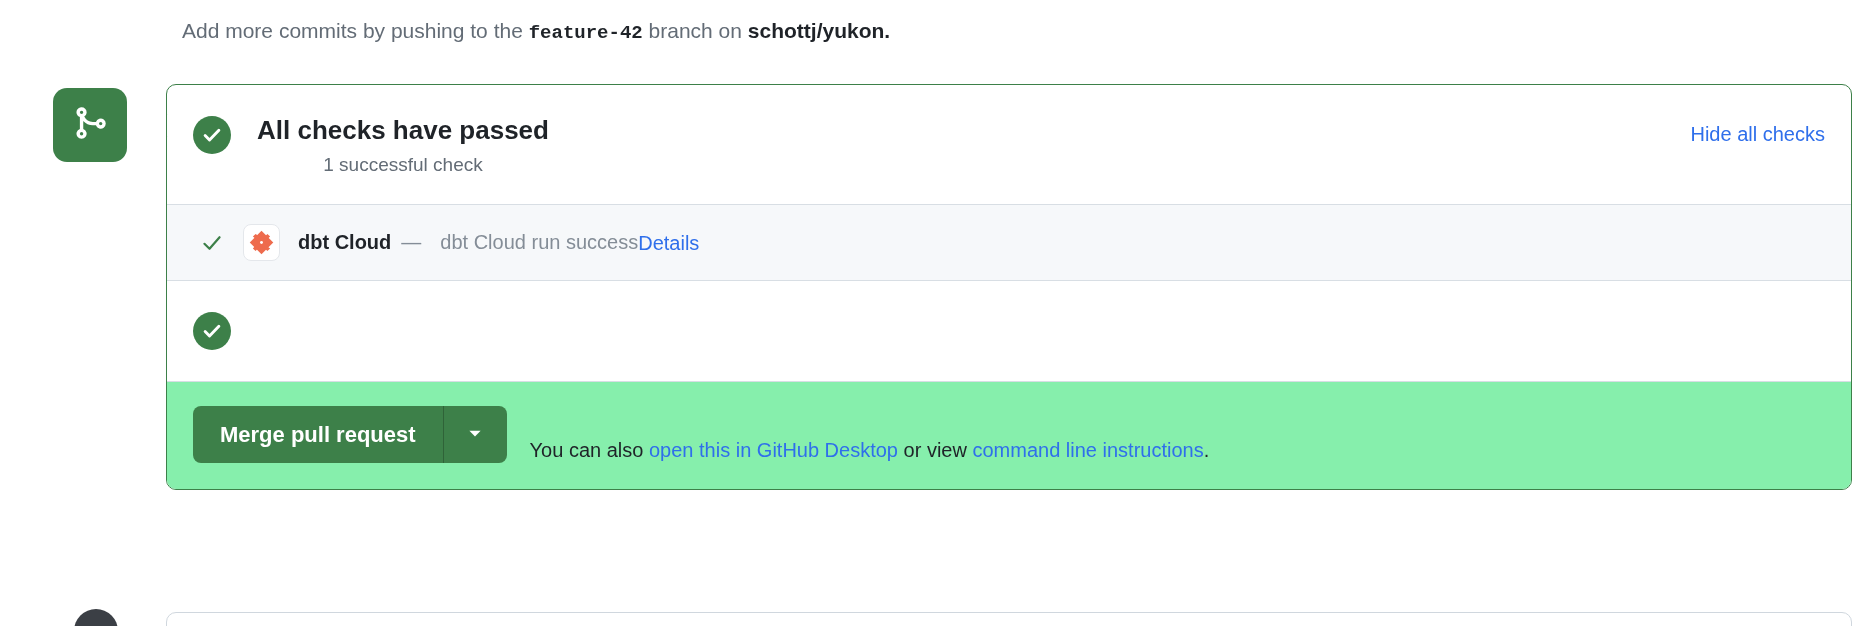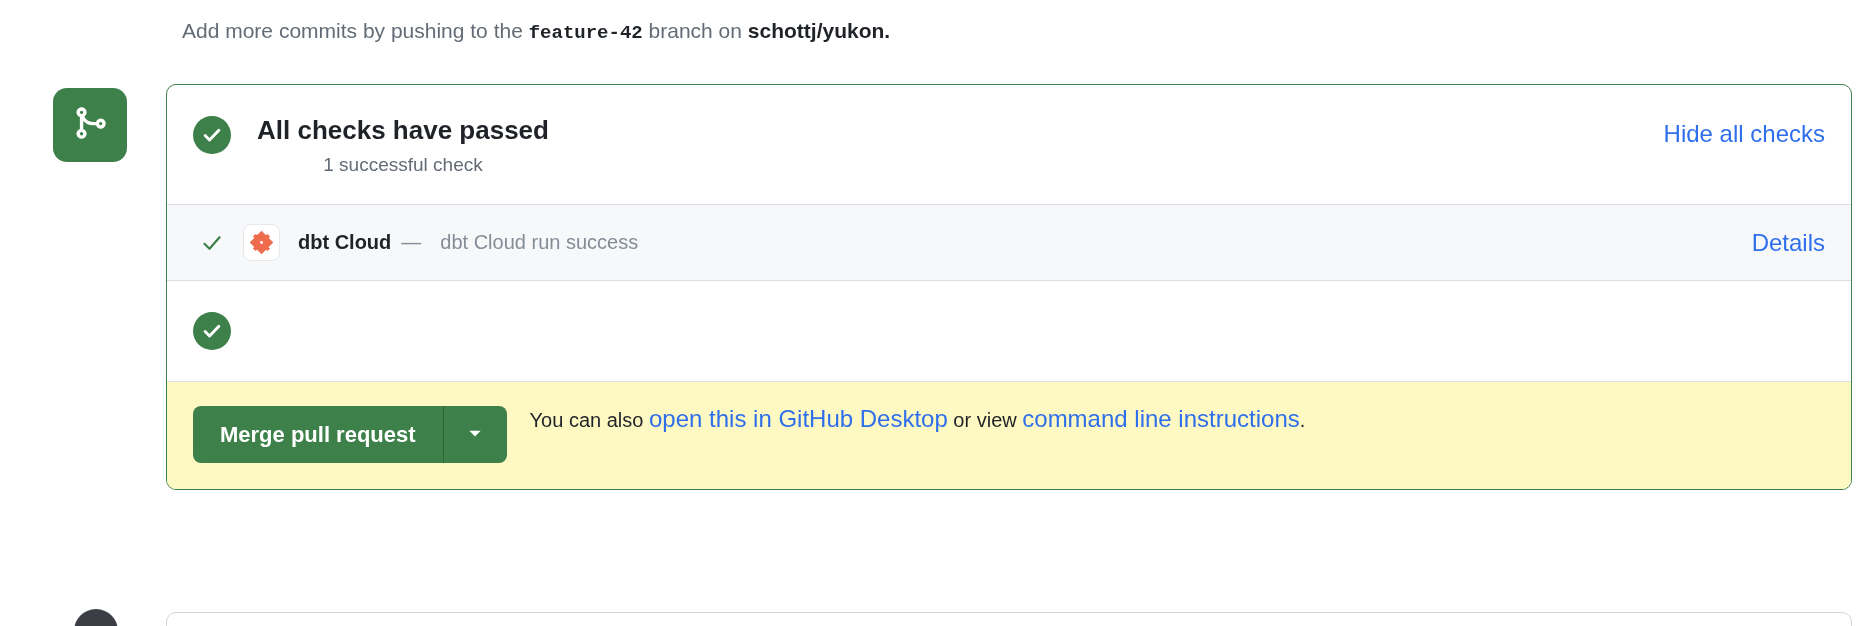--- a/index.html
+++ b/index.html
@@ -110,40 +110,38 @@
   }
   .status-sub {
     font-size: 19px;
     line-height: 26px;
     color: #636c76;
     margin-top: 6px;
     text-align: center;
   }
   .link {
     color: #2f6feb;
-    font-size: 24px;
+    font-size: 20px;
     line-height: 26px;
     text-decoration: none;
     cursor: pointer;
   }
   .hide-all-checks {
     margin-top: 7px;
     white-space: nowrap;
   }
 
   
   .check-row {
     display: flex;
     align-items: center;
-    justify-content: space-between;
     background: #f6f8fa;
     border-top: 1px solid #d8dee4;
     border-bottom: 1px solid #d8dee4;
     padding: 19px 26px 19px 34px;
-    gap: 33px;
   }
   .check-row-left {
     display: flex;
     align-items: center;
   }
   .tick-small {
     width: 24px;
     flex: none;
     display: flex;
     align-items: center;
@@ -197,22 +195,22 @@
   .conflicts-sub {
     font-size: 20px;
     line-height: 27px;
     color: #636c76;
     margin-top: 7px;
   }
 
   
   .merge-footer {
     display: flex;
-    align-items: flex-start;
-    background: #fef9c3;
+    align-items: flex-end;
+    background: #86efac;
     padding: 24px 26px 26px 26px;
   }
   .merge-btn-group {
     display: flex;
     align-items: stretch;
     border-radius: 8px;
     overflow: hidden;
     flex: none;
   }
   .merge-btn {

